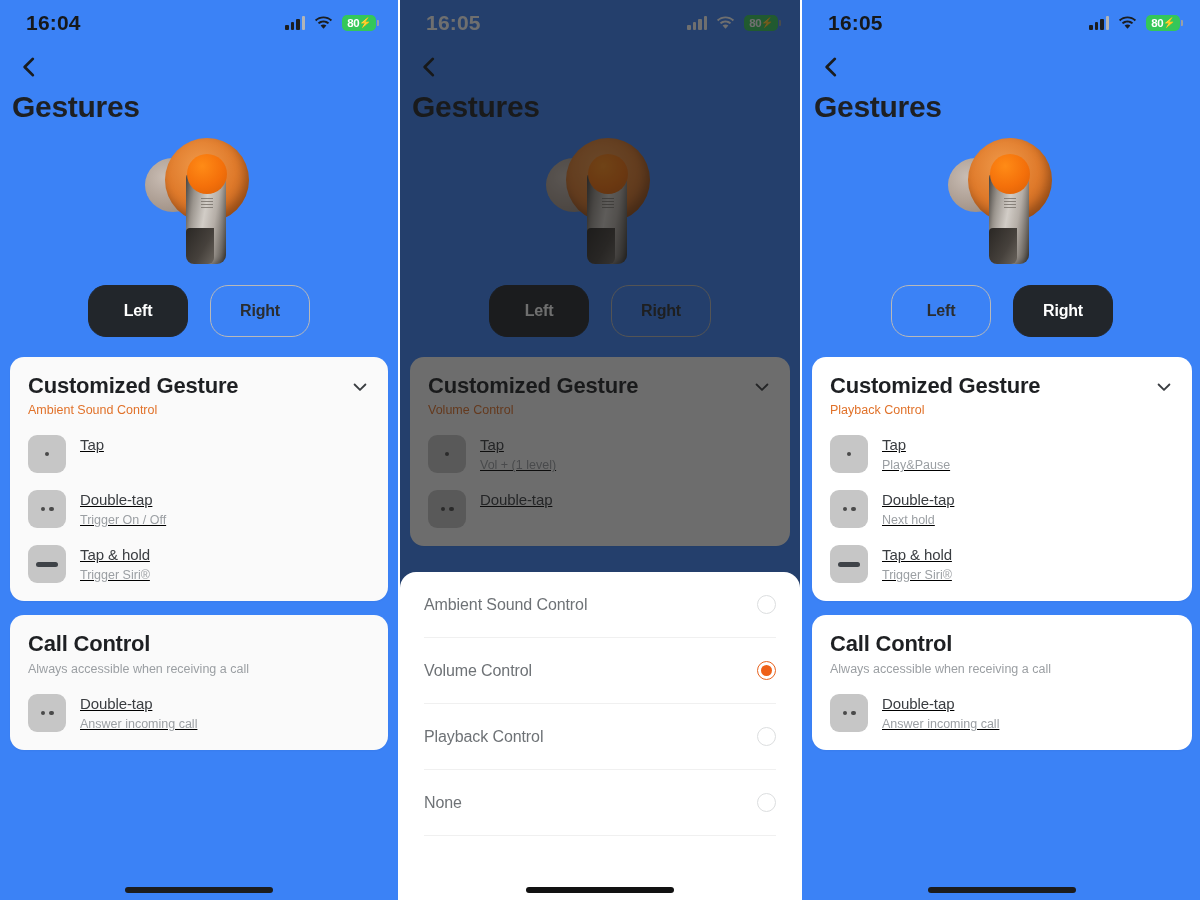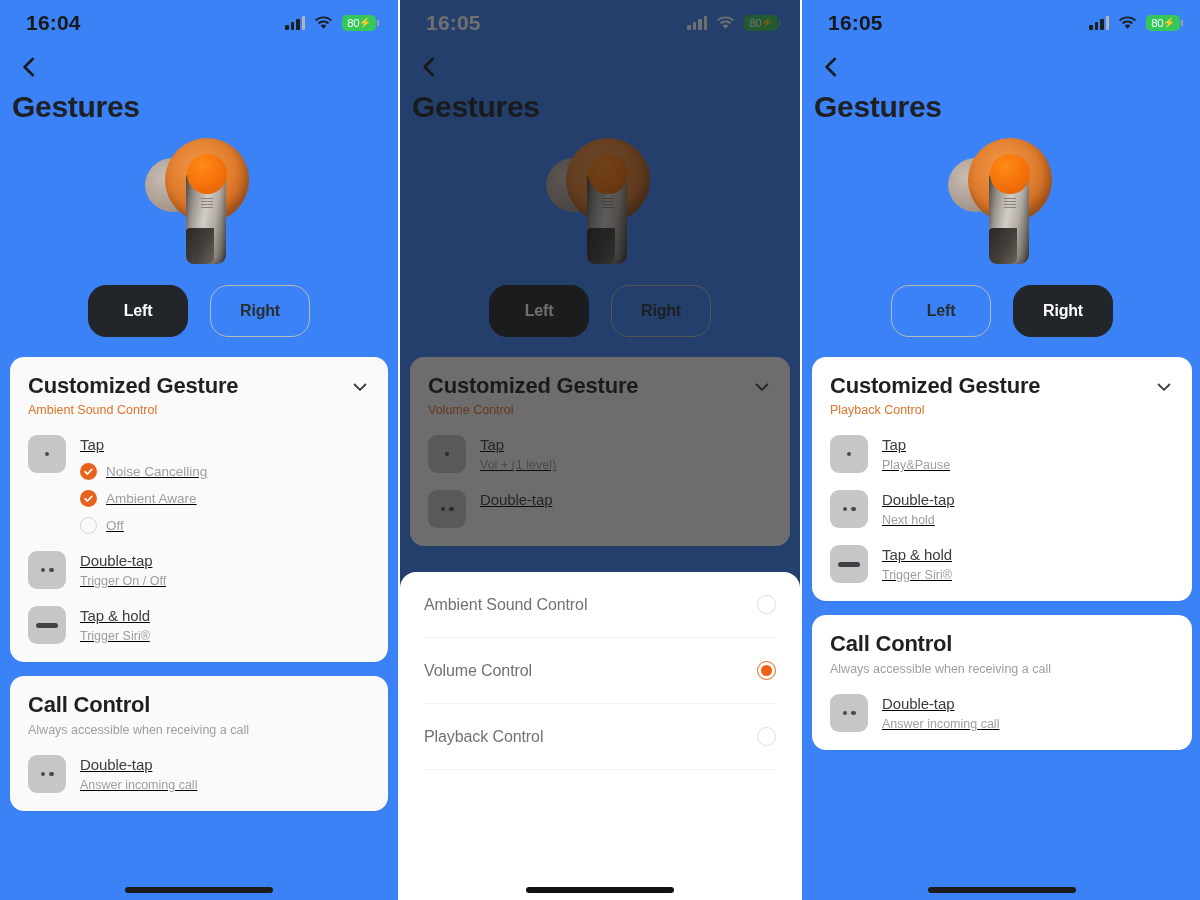--- a/index.html
+++ b/index.html
@@ -53,21 +53,21 @@
 
   .wifi { position: relative; width: 19px; height: 14px; }
   .wifi svg { width: 19px; height: 14px; display: block; }
 
   .batt {
     display: flex; align-items: center;
     background: #34c759; border-radius: 5px;
     padding: 1px 4px 1px 5px; height: 16px;
     position: relative;
   }
-  .batt .lvl { font-size: 11.5px; font-weight: normal; color: #ffffff; letter-spacing: -.2px; }
+  .batt .lvl { font-size: 11.5px; font-weight: bold; color: #ffffff; letter-spacing: -.2px; }
   .batt .bolt { font-size: 10px; color: #ffffff; margin-left: 0px; line-height: 1; }
   .batt::after {
     content: ""; position: absolute; right: -3px; top: 5px;
     width: 2px; height: 6px; background: #9aa0a4; border-radius: 0 1px 1px 0;
   }
 
   
   .backrow { padding: 8px 0 0 16px; }
   .back-chevron { width: 26px; height: 26px; display: block; }
   .title {
@@ -275,42 +275,20 @@
               </svg></span>
     </div>
     <div class="rows">
       <div class="row">
     <span class="gicon">
                 <span class="dot"></span>
               </span>
     <div class="rowtext">
       <div class="rowname">Tap</div>
 
-      <div class="opts">
-                  <div class="opt">
-                    <span class="chk">
-                      <svg viewBox="0 0 14 14" fill="none">
-                        <path d="M2.6 7.3 L5.6 10.2 L11.2 4.2" stroke="#ffffff" stroke-width="2.2" stroke-linecap="round" stroke-linejoin="round"></path>
-                      </svg>
-                    </span>
-                    <span class="opt-label">Noise Cancelling</span>
-                  </div>
-                  <div class="opt">
-                    <span class="chk">
-                      <svg viewBox="0 0 14 14" fill="none">
-                        <path d="M2.6 7.3 L5.6 10.2 L11.2 4.2" stroke="#ffffff" stroke-width="2.2" stroke-linecap="round" stroke-linejoin="round"></path>
-                      </svg>
-                    </span>
-                    <span class="opt-label">Ambient Aware</span>
-                  </div>
-                  <div class="opt">
-                    <span class="uncheck"></span>
-                    <span class="opt-label">Off</span>
-                  </div>
-                </div>
     </div>
   </div>
             <div class="row">
     <span class="gicon">
                 <span class="dot"></span>
                 <span class="dot"></span>
               </span>
     <div class="rowtext">
       <div class="rowname">Double-tap</div>
       <div class="rowsub">Trigger On / Off</div>
@@ -442,20 +420,24 @@
         <div class="sheet-row">
         <span class="sheet-label">Volume Control</span>
         <span class="radio-on">
             <i></i>
           </span>
       </div>
         <div class="sheet-row">
         <span class="sheet-label">Playback Control</span>
         <span class="radio-off"></span>
       </div>
+        <div class="sheet-row">
+        <span class="sheet-label">None</span>
+        <span class="radio-off"></span>
+      </div>
     <div class="home-ind"></div>
   </div>
   </div>
     <div class="gap"></div>
     <div class="panel p3">
 
   <div class="statusbar">
     <div class="clock">16:05</div>
     <div class="status-right">
       <span class="sig">

